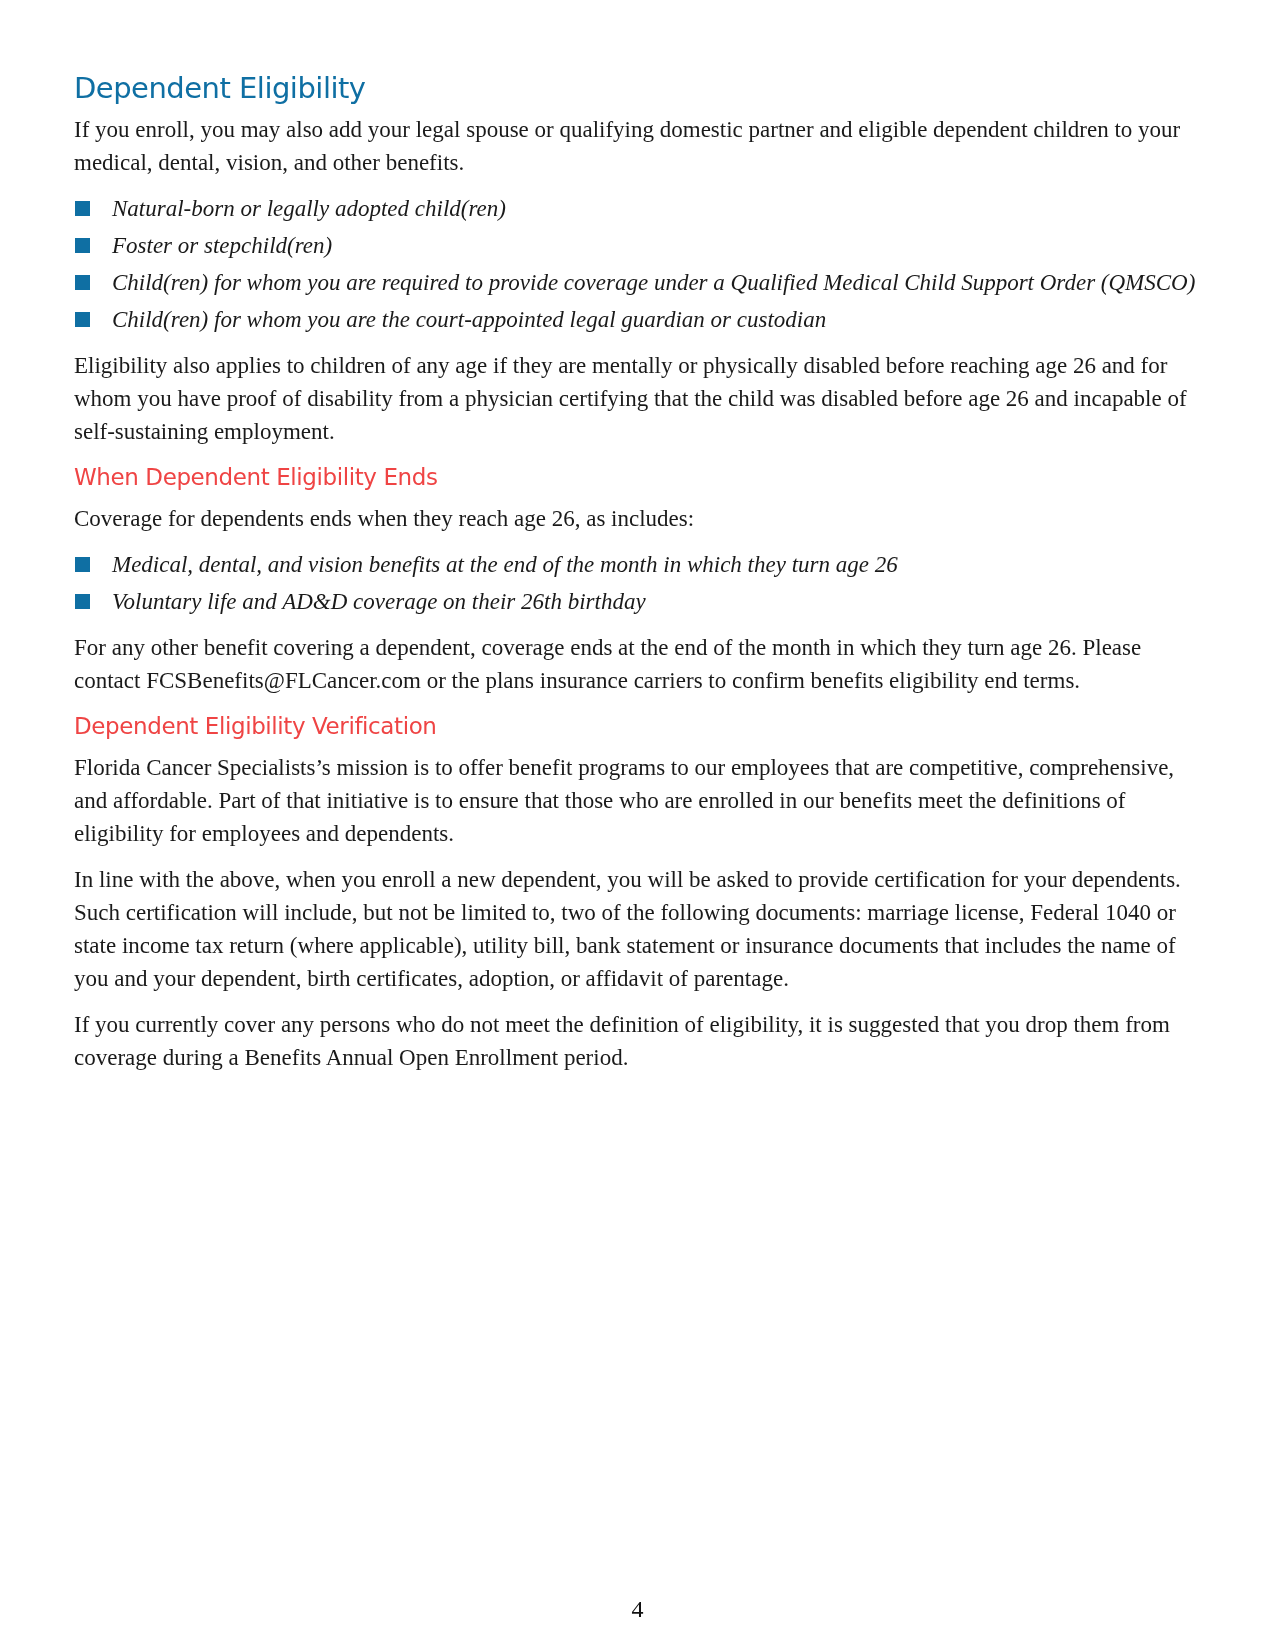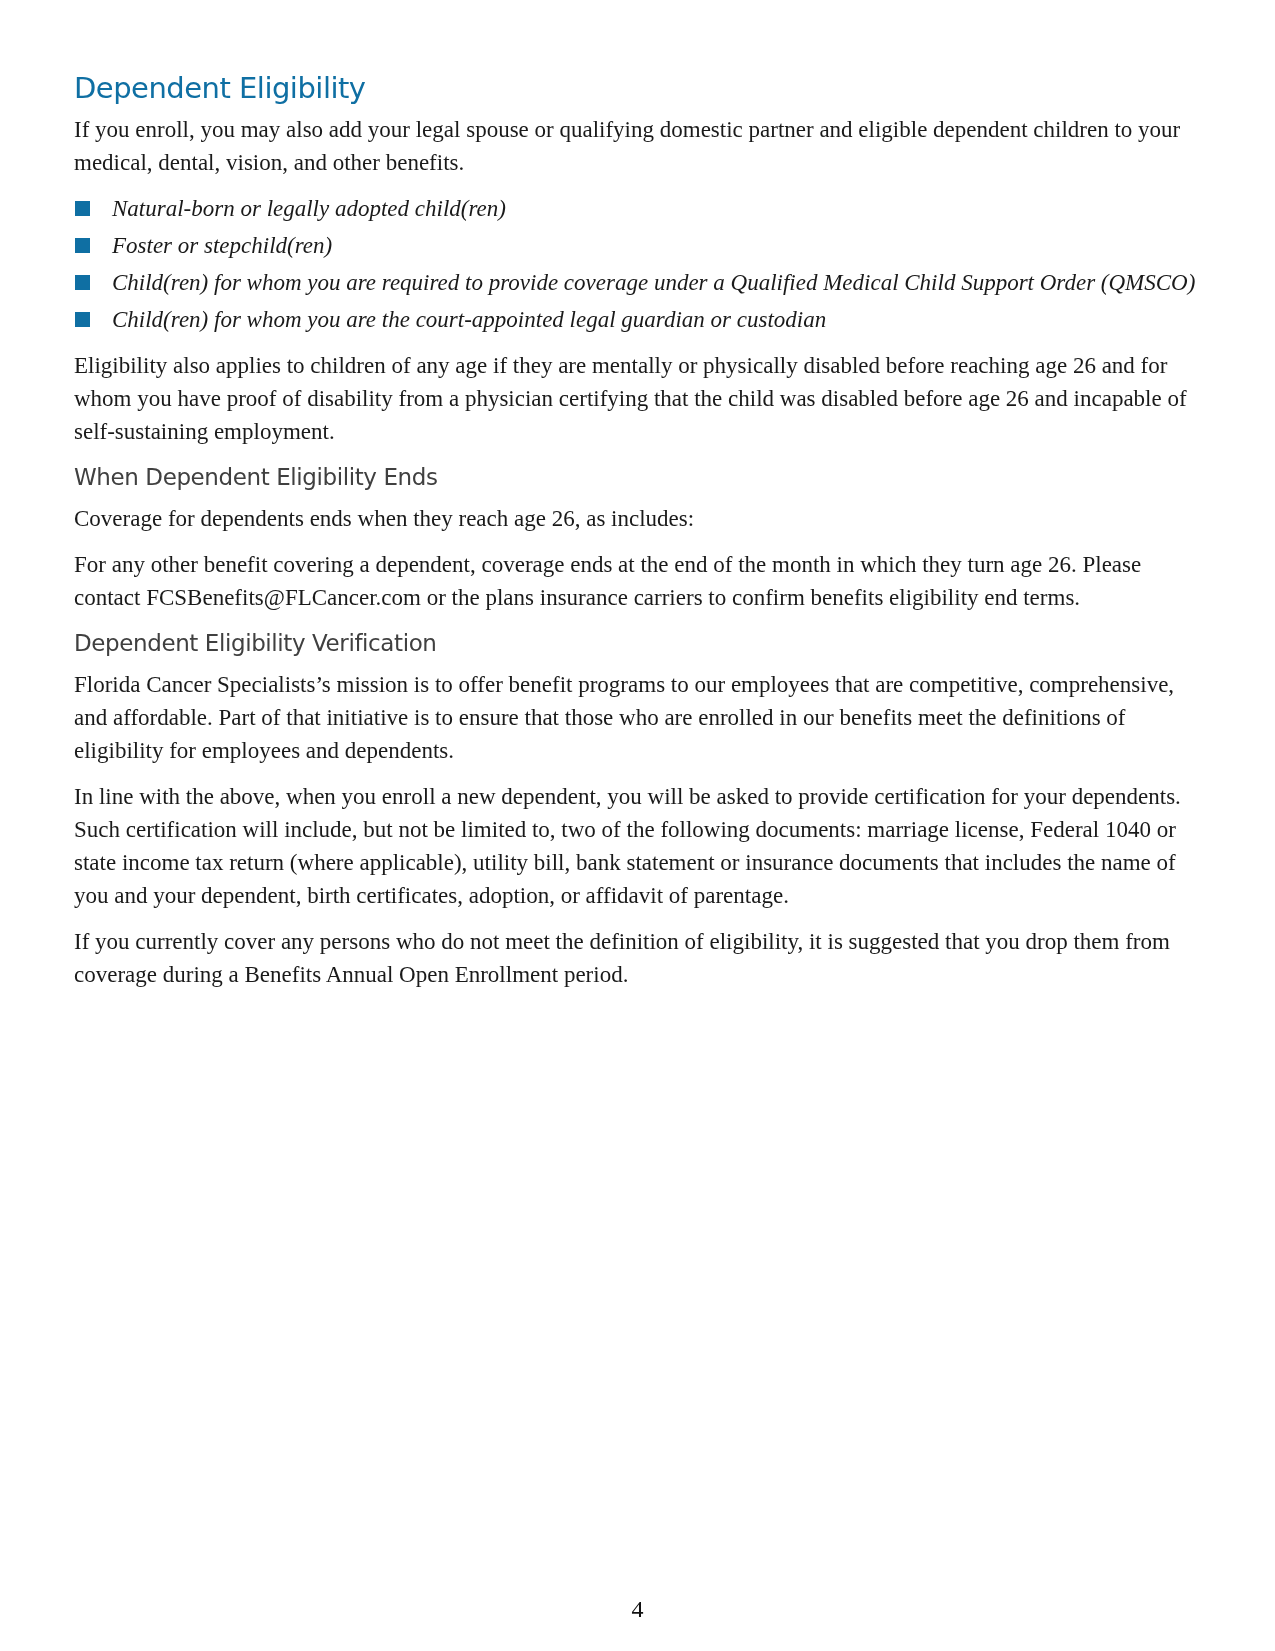--- a/index.html
+++ b/index.html
@@ -2,21 +2,21 @@
 <html><head>
 <meta charset="utf-8">
 <style>
   html, body { margin: 0; padding: 0; background: #ffffff; }
   body { width: 1275px; height: 1651px; position: relative; overflow: hidden; }
   .page { position: absolute; left: 74px; top: 70px; width: 1136px; color: #1a1a1a;
     font-family: "Liberation Serif", "DejaVu Serif", serif; font-size: 23px; line-height: 33px; }
   h1 { margin: 0 0 7px 0; font-family: "DejaVu Sans", "Liberation Sans", sans-serif; font-weight: normal;
     font-size: 29px; line-height: 36px; color: #0f6fa3; letter-spacing: -0.5px; }
   h2 { margin: 14px 0 10px 0; font-family: "DejaVu Sans", "Liberation Sans", sans-serif; font-weight: normal;
-    font-size: 23px; line-height: 30px; color: #404040; letter-spacing: -0.4px; }
+    font-size: 23px; line-height: 30px; color: #ef4444; letter-spacing: -0.4px; }
   p { margin: 0 0 13px 0; }
   ul { list-style: none; margin: 0 0 13px 0; padding: 0; font-style: italic; }
   li { position: relative; padding-left: 38px; margin-bottom: 4px; }
   .bullet { position: absolute; left: 1px; top: 9px; width: 15px; height: 15px; background: #0f6fa3; }
   .page-number { position: absolute; left: 0; width: 1275px; top: 1596px; text-align: center;
     font-family: "Liberation Serif", "DejaVu Serif", serif; font-size: 24px; color: #111; }
 </style>
 </head>
 <body>
 
@@ -26,20 +26,24 @@
   <ul>
     <li><span class="bullet"></span><span>Natural-born or legally adopted child(ren)</span></li>
     <li><span class="bullet"></span><span>Foster or stepchild(ren)</span></li>
     <li><span class="bullet"></span><span>Child(ren) for whom you are required to provide coverage under a Qualified Medical Child Support Order (QMSCO)</span></li>
     <li><span class="bullet"></span><span>Child(ren) for whom you are the court-appointed legal guardian or custodian</span></li>
   </ul>
   <p>Eligibility also applies to children of any age if they are mentally or physically disabled before reaching age 26 and for whom you have proof of disability from a physician certifying that the child was disabled before age 26 and incapable of self-sustaining employment.</p>
 
   <h2>When Dependent Eligibility Ends</h2>
   <p>Coverage for dependents ends when they reach age 26, as includes:</p>
+  <ul>
+    <li><span class="bullet"></span><span>Medical, dental, and vision benefits at the end of the month in which they turn age 26</span></li>
+    <li><span class="bullet"></span><span>Voluntary life and AD&amp;D coverage on their 26th birthday</span></li>
+  </ul>
   <p>For any other benefit covering a dependent, coverage ends at the end of the month in which they turn age 26. Please contact FCSBenefits@FLCancer.com or the plans insurance carriers to confirm benefits eligibility end terms.</p>
 
   <h2>Dependent Eligibility Verification</h2>
   <p>Florida Cancer Specialists’s mission is to offer benefit programs to our employees that are competitive, comprehensive, and affordable. Part of that initiative is to ensure that those who are enrolled in our benefits meet the definitions of eligibility for employees and dependents.</p>
   <p>In line with the above, when you enroll a new dependent, you will be asked to provide certification for your dependents. Such certification will include, but not be limited to, two of the following documents: marriage license, Federal 1040 or state income tax return (where applicable), utility bill, bank statement or insurance documents that includes the name of you and your dependent, birth certificates, adoption, or affidavit of parentage.</p>
   <p>If you currently cover any persons who do not meet the definition of eligibility, it is suggested that you drop them from coverage during a Benefits Annual Open Enrollment period.</p>
 </div>
 
 <div class="page-number">4</div>
 

